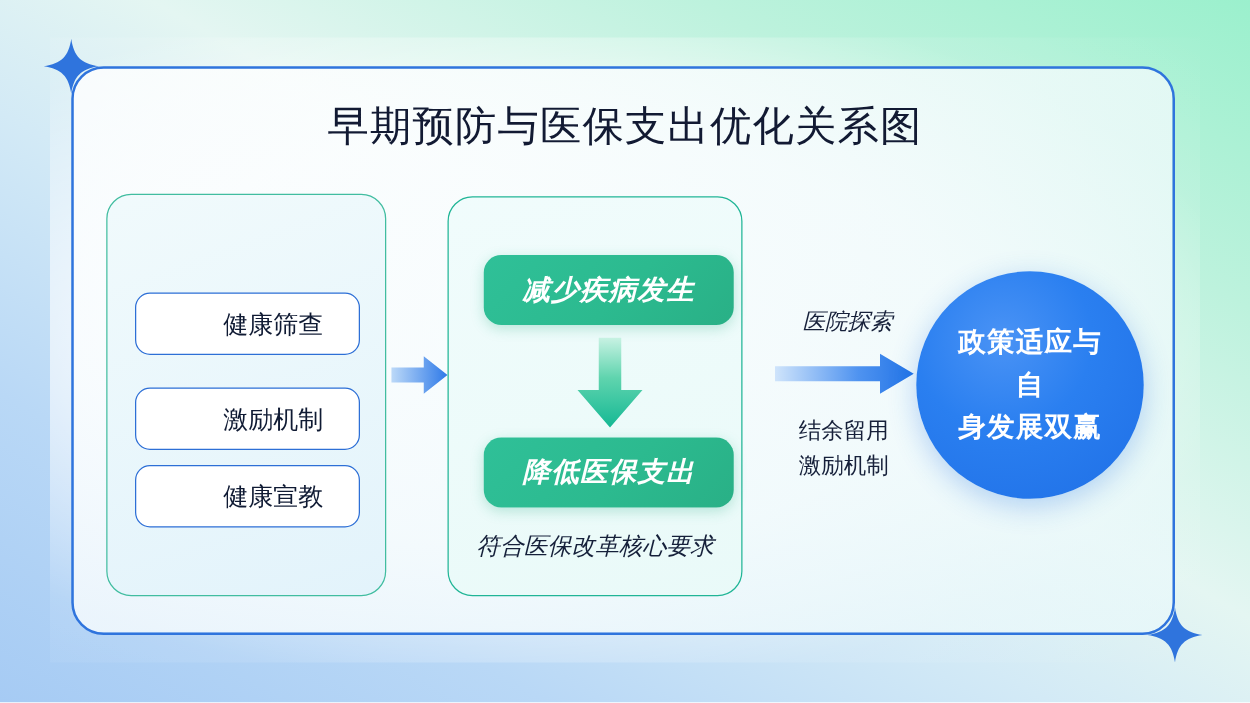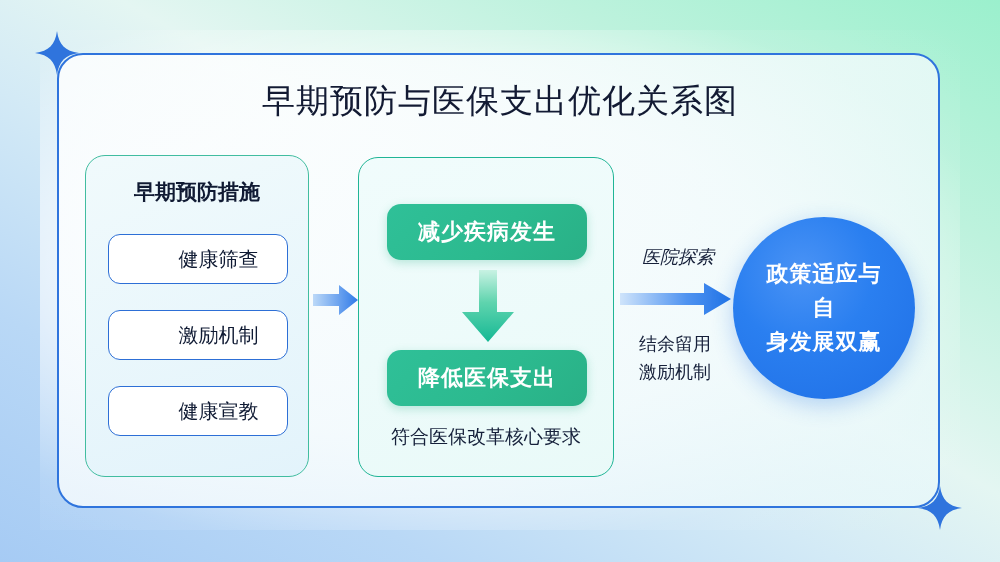--- a/index.html
+++ b/index.html
@@ -108,40 +108,41 @@
     box-sizing: border-box;
     display: flex;
     align-items: center;
     justify-content: center;
     font-size: 20px;
     color: #0f1a33;
     padding-left: 41px;
   }
   .measure-item.i0 { top: 78px; }
   .measure-item.i1 { top: 154px; }
-  .measure-item.i2 { top: 230px; }
+  .measure-item.i2 { top: 216px; }
 
   
   #arrow-left-mid {
     position: absolute;
     left: 313px; top: 283px;
     width: 46px; height: 34px;
   }
 
   
   #mid-panel {
     position: absolute;
     left: 358px; top: 157px;
-    width: 256px; height: 320px;
+    width: 236px; height: 320px;
     border: 1.6px solid #20b596;
     border-radius: 20px;
     background: linear-gradient(165deg,
                  rgba(240,252,252,0.95) 0%,
                  rgba(233,250,248,0.92) 100%);
     box-sizing: border-box;
+    font-style: italic;
   }
   .green-box {
     position: absolute;
     left: 28px;
     width: 200px;
     height: 56px;
     border-radius: 14px;
     background: linear-gradient(135deg, #2fc098 0%, #2cba8f 55%, #29b086 100%);
     box-shadow: 0 3px 10px rgba(41,176,134,0.28);
     display: flex;
@@ -232,21 +233,20 @@
   <svg class="sparkle tl" viewBox="0 0 46 46">
     <path d="M23 1 C25 15 31 21 45 23 C31 25 25 31 23 45 C21 31 15 25 1 23 C15 21 21 15 23 1 Z" fill="#2f74dd"></path>
   </svg>
   <svg class="sparkle br" viewBox="0 0 46 46">
     <path d="M23 1 C25 15 31 21 45 23 C31 25 25 31 23 45 C21 31 15 25 1 23 C15 21 21 15 23 1 Z" fill="#2f74dd"></path>
   </svg>
 
   <div id="title">早期预防与医保支出优化关系图</div>
 
   <div id="left-panel">
-    <div id="left-panel-title">早期预防措施</div>
     <div class="measure-item i0">健康筛查</div>
     <div class="measure-item i1">激励机制</div>
     <div class="measure-item i2">健康宣教</div>
   </div>
 
   <svg id="arrow-left-mid" viewBox="0 0 46 34">
     <defs>
       <linearGradient id="gradBlueH" x1="0" y1="0" x2="1" y2="0">
         <stop offset="0%" stop-color="#bcd9f8"></stop>
         <stop offset="100%" stop-color="#2f7ae8"></stop>

